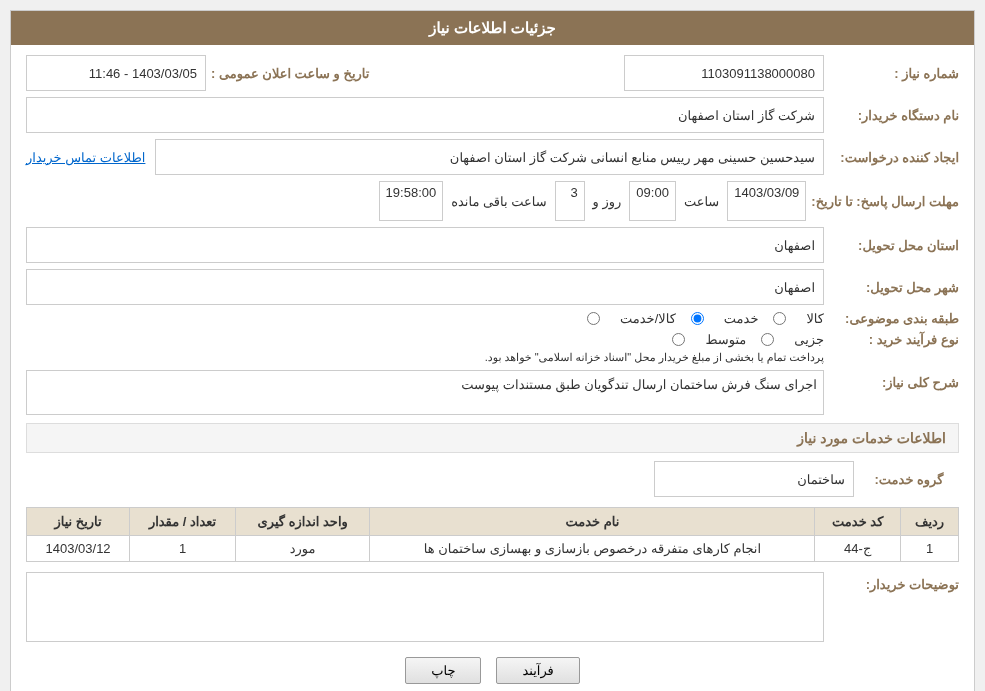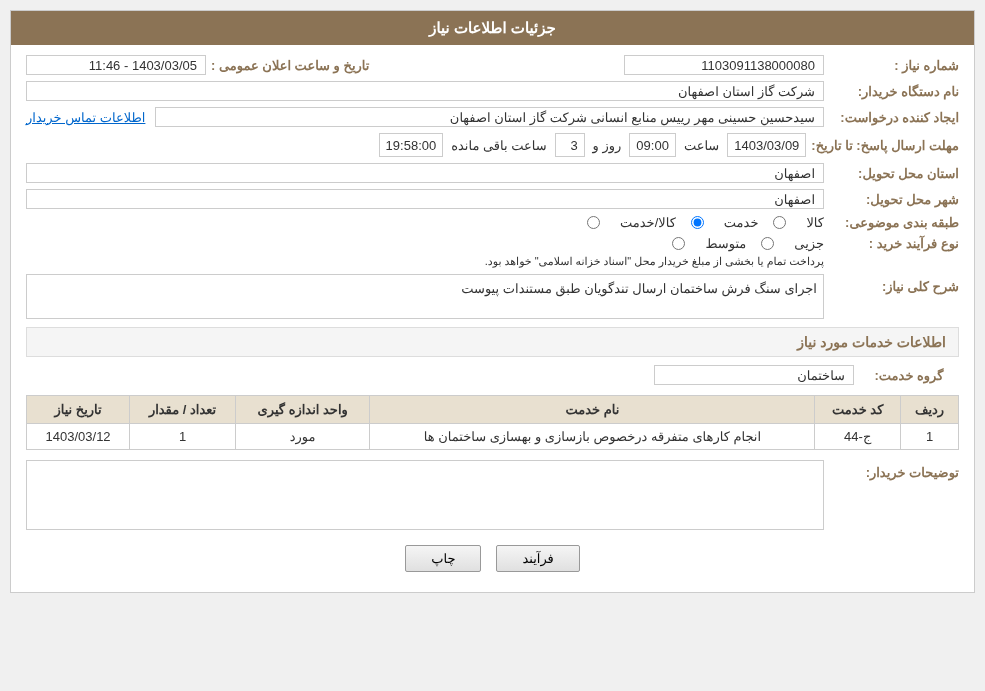--- a/index.html
+++ b/index.html
@@ -43,39 +43,39 @@
       white-space: nowrap;
       min-width: 130px;
       text-align: right;
     }
     .value-box {
       border: 1px solid #ccc;
       padding: 3px 8px;
       background: #fff;
       min-width: 120px;
       text-align: right;
-      height: 20px;
+      height: 36px;
       display: flex;
       align-items: center;
     }
     .value-box-wide {
       flex: 1;
     }
     .link-text {
       color: #0066cc;
       cursor: pointer;
       text-decoration: underline;
     }
     .small-box {
       border: 1px solid #ccc;
       padding: 3px 6px;
       background: #fff;
-      height: 24px;
-      display: flex;
-      align-items: center;
+      height: 40px;
+      display: flex;
+      align-items: flex-start;
       text-align: center;
     }
     .radio-group {
       display: flex;
       gap: 15px;
       align-items: center;
     }
     .radio-item {
       display: flex;
       align-items: center;

